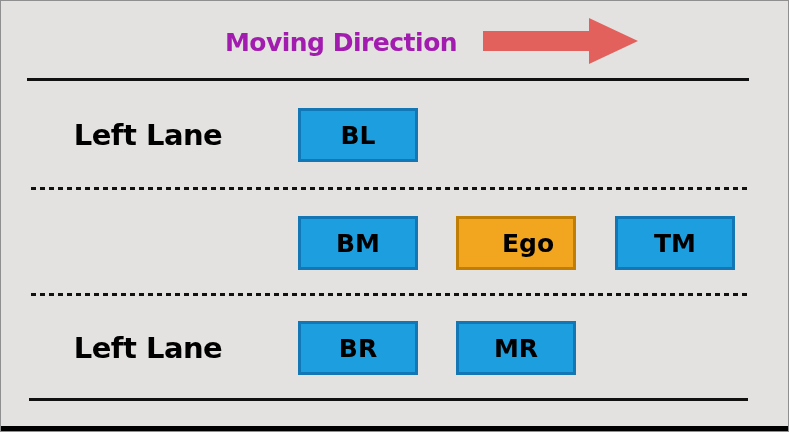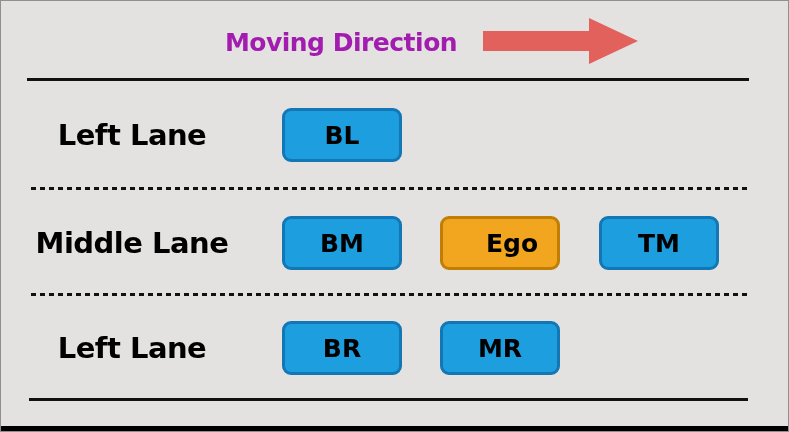--- a/index.html
+++ b/index.html
@@ -22,35 +22,35 @@
   .arrow svg{display:block;}
   .hline{position:absolute;height:3px;background:var(--line,#111);}
   .hline.top{left:26px;width:722px;top:77px;}
   .hline.bottom{left:28px;width:719px;top:397px;}
   .dashline{
     position:absolute;left:30px;width:718px;height:3px;
     background:repeating-linear-gradient(90deg,var(--line,#111) 0 5px,transparent 5px 9px);
   }
   .dashline.d1{top:186px;}
   .dashline.d2{top:292px;}
-  .lane{position:absolute;left:0;width:721px;height:54px;}
+  .lane{position:absolute;left:16px;width:721px;height:54px;}
   .lane.l1{top:107px;}
   .lane.l2{top:215px;}
   .lane.l3{top:320px;}
   .lane-label{
     position:absolute;left:18px;width:226px;height:54px;
     line-height:54px;text-align:center;
     font-size:29px;font-weight:bold;color:#000;
     letter-spacing:-0.5px;white-space:nowrap;
   }
   .cell{
     position:absolute;top:0;width:120px;height:54px;
     background:var(--vehicle-fill,#1d9fdf);
     border:3px solid var(--vehicle-border,#1377b6);
-    border-radius:9px;
+    border-radius:0;
     display:flex;align-items:center;justify-content:center;
     font-size:25px;font-weight:bold;color:#000;
   }
   .cell.c0{left:281px;}
   .cell.c1{left:439px;}
   .cell.c2{left:598px;}
   .cell.ego{
     background:var(--ego-fill,#f2a51e);
     border-color:var(--ego-border,#c07e04);
     padding-left:24px;
@@ -75,21 +75,20 @@
   <div class="lane l1">
     <div class="lane-label">Left Lane</div>
     <div class="cell c0">
       <span>BL</span>
     </div>
   </div>
 
   <div class="dashline d1"></div>
 
   <div class="lane l2">
-    <div class="lane-label">Middle Lane</div>
     <div class="cell c0">
       <span>BM</span>
     </div>
     <div class="cell c1 ego">
       <span>Ego</span>
     </div>
     <div class="cell c2">
       <span>TM</span>
     </div>
   </div>

